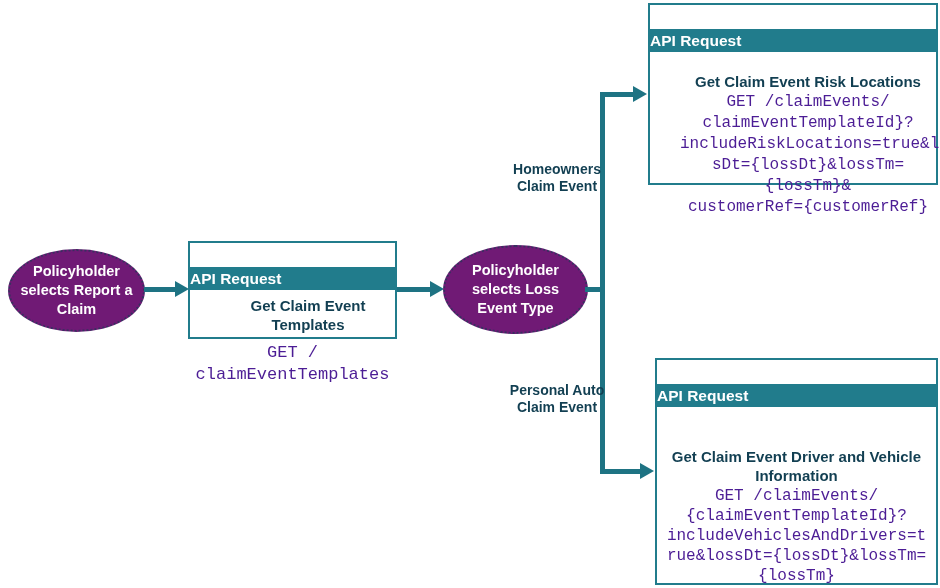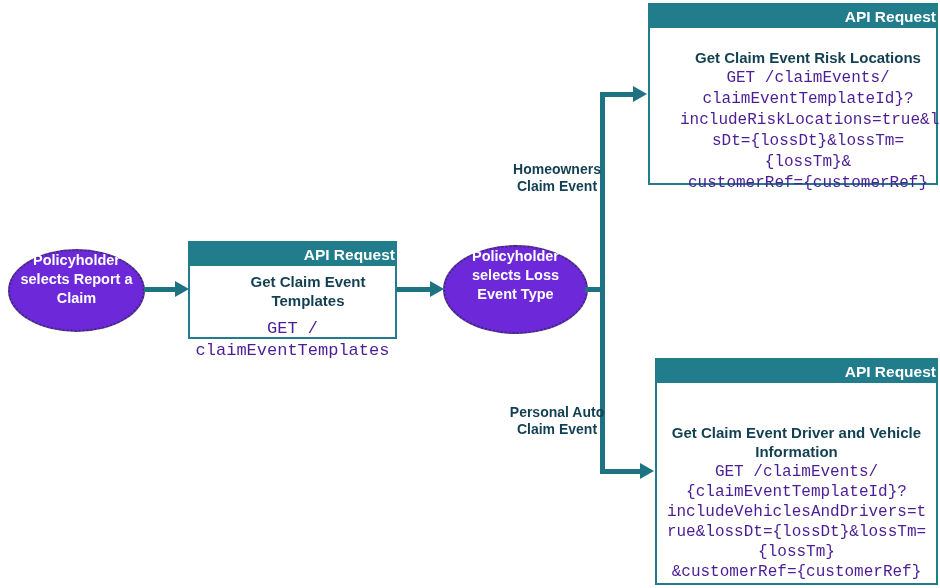--- a/index.html
+++ b/index.html
@@ -2,32 +2,32 @@
 <html><head>
 <meta charset="utf-8">
 <style>
   html,body { margin:0; padding:0; background:#ffffff; }
   .canvas {
     position:relative; width:940px; height:588px; background:#ffffff;
     font-family:"Liberation Sans", sans-serif; overflow:hidden;
   }
   .ellipse {
     position:absolute; box-sizing:border-box;
-    background:#6d28d9; border:2px dotted #373060; border-radius:50%;
-    display:flex; align-items:flex-start; justify-content:center;
+    background:#701a75; border:2px dotted #373060; border-radius:50%;
+    display:flex; align-items:center; justify-content:center;
     color:#ffffff; font-weight:bold; font-size:14.5px; line-height:1.32;
     text-align:center;
   }
   .apibox {
     position:absolute; box-sizing:border-box;
     background:#ffffff; border:2px solid #217C8C;
   }
   .apibox .hdr {
     background:#217C8C; color:#ffffff; font-weight:bold;
-    font-size:15.5px; height:23px; line-height:23px; text-align:right;
+    font-size:15.5px; height:23px; line-height:23px; text-align:left;margin-top:24px;
   }
   .apibox .bodytxt { text-align:center; }
   .btitle { font-weight:bold; color:#123F52; font-size:15px; line-height:19px; }
   .code {
     font-family:Liberation Mono, monospace; color:#4c1d95;
   }
   .code-md { font-size:17px; line-height:22px; margin-top:8px; }
   .code-sm { font-size:16px; line-height:21px; margin-top:1px; }
   .code-xs { font-size:16px; line-height:20px; margin-top:1px; }
   .multiline { white-space:pre-line; }
@@ -79,21 +79,21 @@
   <div class="line" style="left:600px; top:92px; width:5px; height:382px;"></div>
 
   <div class="line" style="left:600px; top:92px; width:34px; height:5px;"></div>
   <div class="head" style="left:633px; top:86px;"></div>
 
   <div class="line" style="left:600px; top:469px; width:41px; height:5px;"></div>
   <div class="head" style="left:640px; top:463px;"></div>
 
   <div class="elabel multiline" style="left:497px; top:161px; width:120px;">Homeowners
 Claim Event</div>
-  <div class="elabel multiline" style="left:497px; top:404px; width:120px;">Personal Auto
+  <div class="elabel multiline" style="left:497px; top:382px; width:120px;">Personal Auto
 Claim Event</div>
 
   <div class="apibox" style="left:648px; top:3px; width:290px; height:182px;">
     <div class="hdr">API Request</div>
     <div class="bodytxt" style="padding-top:20px;padding-left:30px;">
       <div class="btitle">Get Claim Event Risk Locations</div>
       <div class="code code-sm multiline">GET /claimEvents/
 claimEventTemplateId}?
 includeRiskLocations=true&amp;los
 sDt={lossDt}&amp;lossTm={lossTm}&amp;

